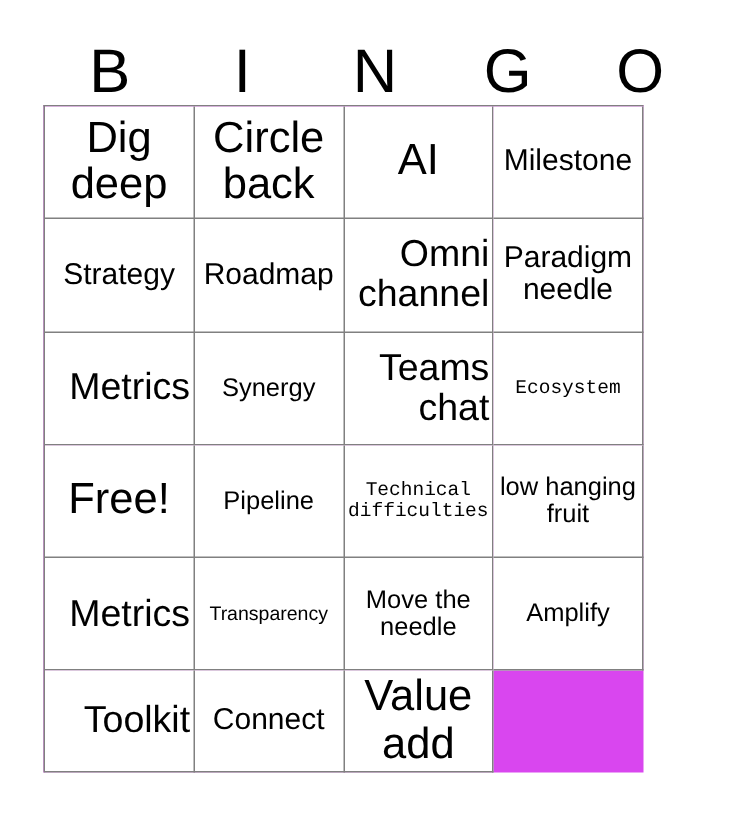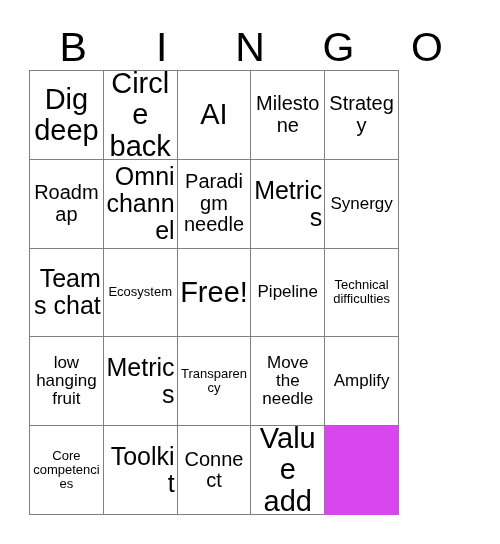--- a/index.html
+++ b/index.html
@@ -38,24 +38,24 @@
     font-size: 41px;
     line-height: 1;
     color: #000000;
     font-weight: 400;
     padding-bottom: 2px;
     box-sizing: border-box;
   }
 
   
   .grid {
-    width: 370px;
+    width: 400px;
     height: 445px;
     display: grid;
-    grid-template-columns: repeat(5, 1fr);
+    grid-template-columns: repeat(4, 1fr);
     grid-template-rows: repeat(5, 1fr);
     border-top: 1px solid #808080;
     border-left: 1px solid #808080;
     box-sizing: border-box;
     background: #d946ef;
   }
   .cell {
     border-right: 1px solid #808080;
     border-bottom: 1px solid #808080;
     box-sizing: border-box;
@@ -73,21 +73,21 @@
     word-wrap: break-word;
     width: 100%;
     display: block;
   }
 
   
   .s-xl   { font-size: 29px; }
   .s-lg   { font-size: 25px; text-align: right; }
   .s-md   { font-size: 17px; }
   .s-sm   { font-size: 20px; }
-  .s-xs   { font-size: 13px; }
+  .s-xs   { font-size: 13px; font-family: Liberation Mono, monospace; }
   .s-xxs  { font-size: 13px; }
 </style>
 </head>
 <body>
 
 <div class="card">
 
   <div class="header-row">
     <div class="header-cell">B</div>
     <div class="header-cell">I</div>
@@ -156,23 +156,20 @@
         <span class="cell-text s-xxs">Transparency</span>
       </div>
     <div class="cell">
         <span class="cell-text s-md">Move the needle</span>
       </div>
 
     <div class="cell">
         <span class="cell-text s-md">Amplify</span>
       </div>
     <div class="cell">
-        <span class="cell-text s-xxs">Core competencies</span>
-      </div>
-    <div class="cell">
         <span class="cell-text s-lg">Toolkit</span>
       </div>
     <div class="cell">
         <span class="cell-text s-sm">Connect</span>
       </div>
     <div class="cell">
         <span class="cell-text s-xl">Value add</span>
       </div>
   </div>
 

